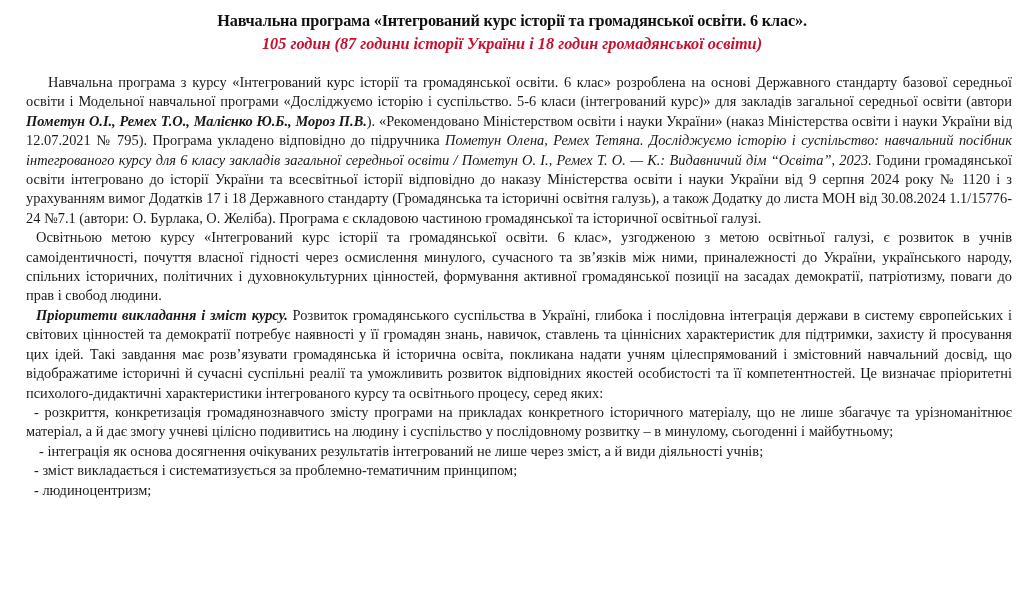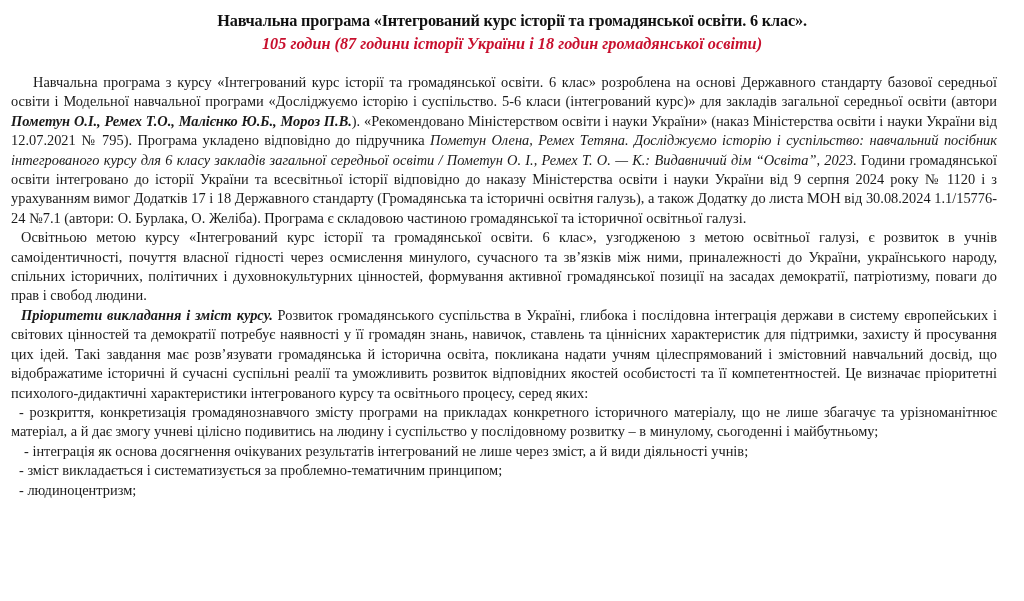--- a/index.html
+++ b/index.html
@@ -13,21 +13,21 @@
     position: absolute; left: 0; top: 10px; width: 1024px; text-align: center;
     font-family: "Liberation Serif", serif; font-weight: bold; font-size: 17.5px;
     color: #111; letter-spacing: -0.2px; transform: scaleX(0.93); transform-origin: center;
   }
   .subtitle {
     position: absolute; left: 0; top: 33px; width: 1024px; text-align: center;
     font-family: "Liberation Serif", serif; font-weight: bold; font-style: italic; font-size: 17.5px;
     color: #c8102e; transform: scaleX(0.93); transform-origin: center;
   }
   .body-text {
-    position: absolute; left: 11px; top: 73px; width: 986px;
+    position: absolute; left: 26px; top: 73px; width: 986px;
     font-size: 14.4px; line-height: 19.4px; text-align: justify;
   }
   .body-text p { margin: 0; }
   .ind1 { text-indent: 22px; }
   .ind2 { text-indent: 10px; font-family: Liberation Serif, serif; }
   .bi { font-weight: bold; font-style: italic; }
   .it { font-style: italic; }
   .li { text-align: justify; }
   .li1 { padding-left: 8px; }
   .li2 { text-indent: 8px; }

